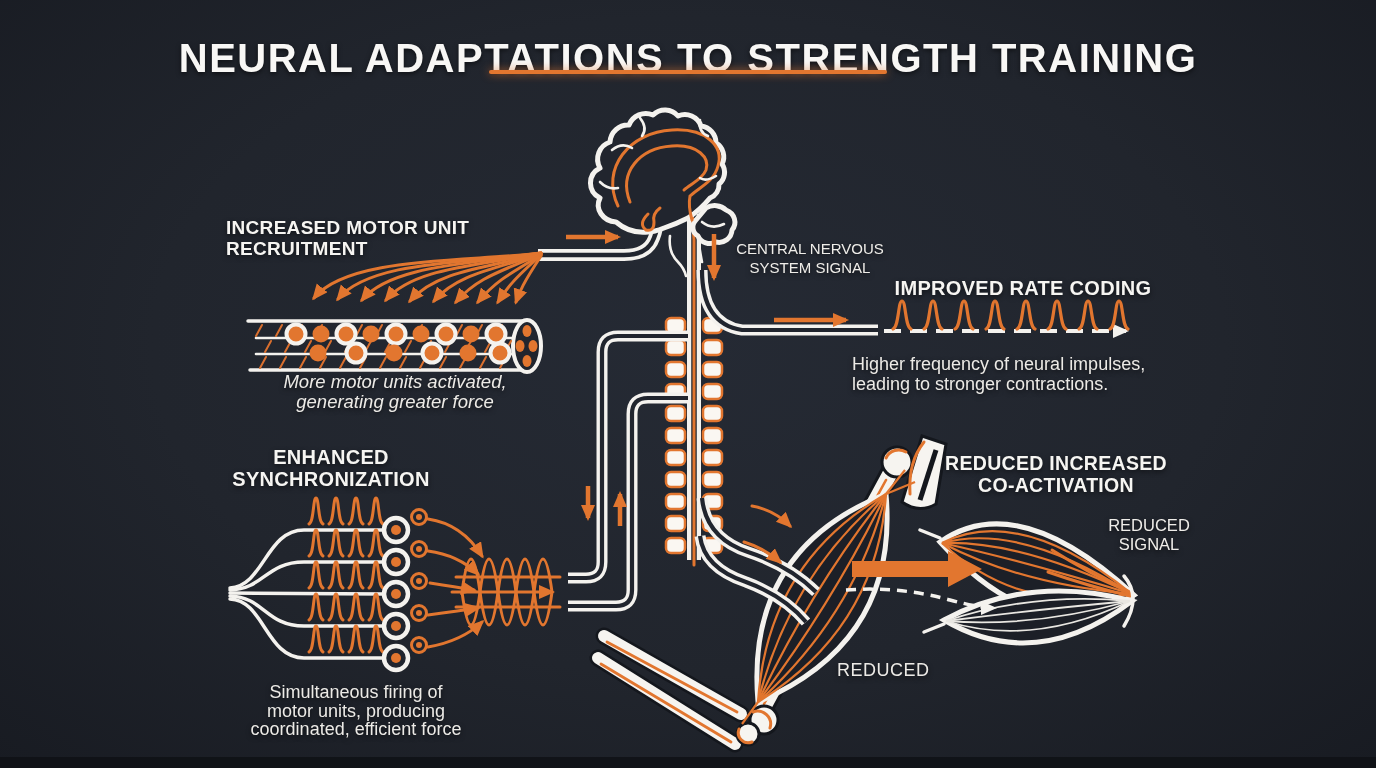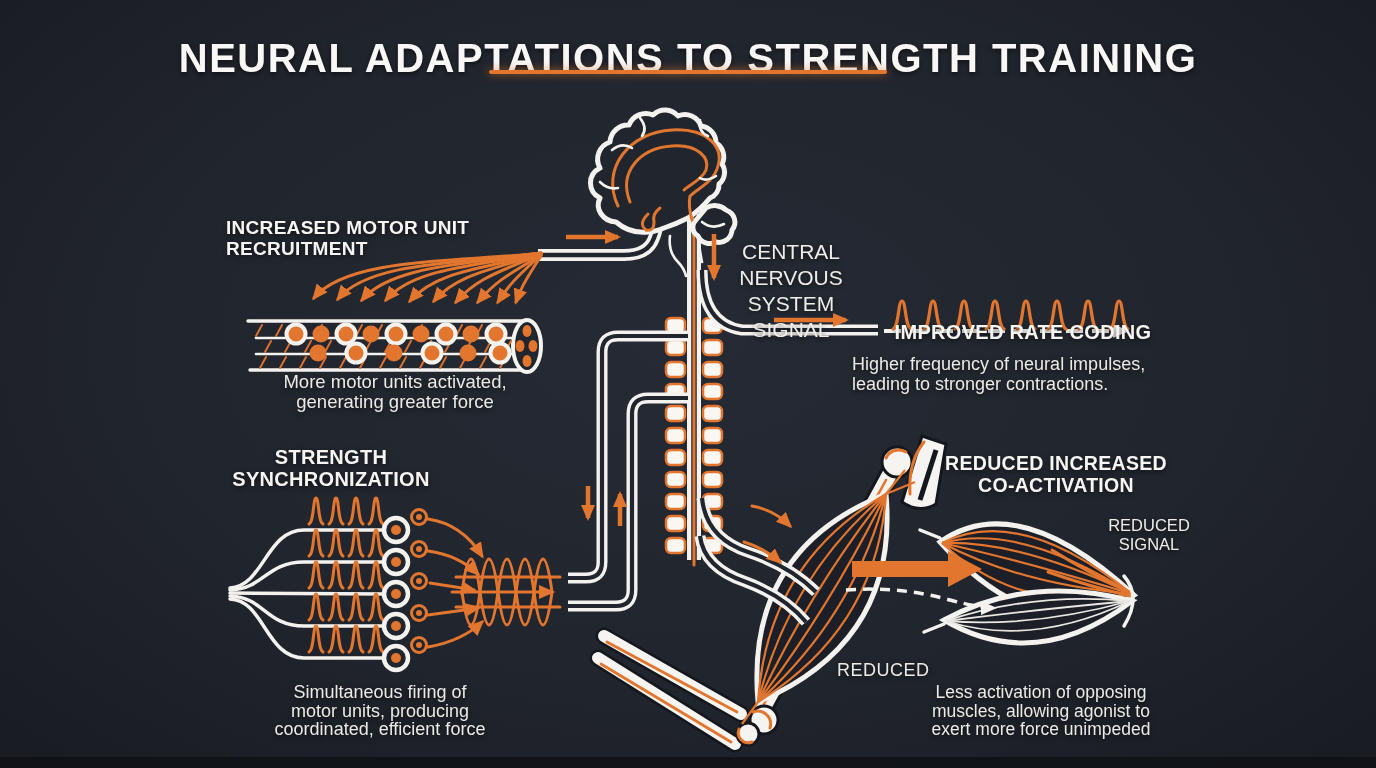--- a/index.html
+++ b/index.html
@@ -7,26 +7,26 @@
          background:radial-gradient(ellipse at 50% 45%, #252a34 0%, #21252d 55%, #181b22 100%);
          font-family:"Liberation Sans", sans-serif;}
   svg{position:absolute;left:0;top:0;}
   .txt{position:absolute;color:#ECEAE6;white-space:pre-line;text-shadow:0 2px 5px rgba(0,0,0,.55);}
   .hd{font-weight:bold;color:#F6F5F2;letter-spacing:.3px;}
   #title{left:0;top:20px;width:1376px;text-align:center;font-size:40px;font-weight:bold;
          letter-spacing:1.5px;color:#F8F7F5;margin-top:16px;}
   #title-underline{position:absolute;left:489px;top:70px;width:398px;height:4px;background:#E2762F;
          border-radius:2px;box-shadow:0 0 8px rgba(226,118,47,.8);}
   #recruit-heading{left:226px;top:217px;width:274px;font-size:19px;line-height:21px;}
-  #recruit-caption{left:245px;top:372px;width:300px;text-align:center;font-size:18.5px;line-height:19.5px;}
-  #cns-label{left:711px;top:239px;width:160px;text-align:center;font-size:21px;line-height:26px;color:#EFEDE9;}
-  #rate-heading{left:870px;top:277px;width:306px;text-align:center;font-size:20px;margin-top:44px;}
+  #recruit-caption{left:245px;top:372px;width:300px;text-align:center;font-size:18.5px;line-height:19.5px;font-style:italic;}
+  #cns-label{left:730px;top:239px;width:160px;text-align:center;font-size:15px;line-height:19px;color:#EFEDE9;}
+  #rate-heading{left:870px;top:277px;width:306px;text-align:center;font-size:20px;}
   #rate-caption{left:852px;top:355px;width:308px;text-align:left;font-size:18px;line-height:19.5px;}
   #sync-heading{left:203px;top:446px;width:256px;text-align:center;font-size:20px;line-height:22px;}
-  #sync-caption{left:252px;top:683px;width:256px;text-align:center;font-size:18px;line-height:18.5px;}
+  #sync-caption{left:228px;top:683px;width:256px;text-align:center;font-size:18px;line-height:18.5px;}
   #antag-heading{left:905px;top:452px;width:302px;text-align:center;font-size:19.5px;line-height:22px;}
   #reduced-signal{left:1096px;top:516px;width:106px;text-align:center;font-size:16.5px;line-height:19px;color:#EFEDE9;}
   #muscle-label{left:837px;top:660px;font-size:18px;letter-spacing:.5px;}
   #antag-caption{left:888px;top:683px;width:306px;text-align:center;font-size:17.5px;line-height:18.5px;}
   #bottom-strip{position:absolute;left:0;bottom:0;width:1376px;height:11px;background:#0f1216;opacity:.9;}
 
   .wline{stroke:#F4F2EE;stroke-width:3.5;fill:none;stroke-linecap:round}
   .wthin{stroke:#F4F2EE;stroke-width:2.6;fill:none;stroke-linecap:round}
   .oline{stroke:#E2762F;stroke-width:3;fill:none;stroke-linecap:round}
   .oarrow{stroke:#E2762F;stroke-width:4.5;fill:none;stroke-linecap:butt}
@@ -377,29 +377,26 @@
 <div id="recruit-caption" class="txt">More motor units activated,
 generating greater force</div>
 
 <div id="cns-label" class="txt">CENTRAL NERVOUS
 SYSTEM SIGNAL</div>
 
 <div id="rate-heading" class="txt hd">IMPROVED RATE CODING</div>
 <div id="rate-caption" class="txt">Higher frequency of neural impulses,
 leading to stronger contractions.</div>
 
-<div id="sync-heading" class="txt hd">STRENGTH
+<div id="sync-heading" class="txt hd">ENHANCED
 SYNCHRONIZATION</div>
 <div id="sync-caption" class="txt">Simultaneous firing of
 motor units, producing
 coordinated, efficient force</div>
 
 <div id="antag-heading" class="txt hd">REDUCED INCREASED
 CO-ACTIVATION</div>
 <div id="reduced-signal" class="txt">REDUCED
 SIGNAL</div>
 <div id="muscle-label" class="txt">REDUCED</div>
-<div id="antag-caption" class="txt">Less activation of opposing
-muscles, allowing agonist to
-exert more force unimpeded</div>
 
 <div id="bottom-strip"></div>
 </div>
 
 </body></html>

